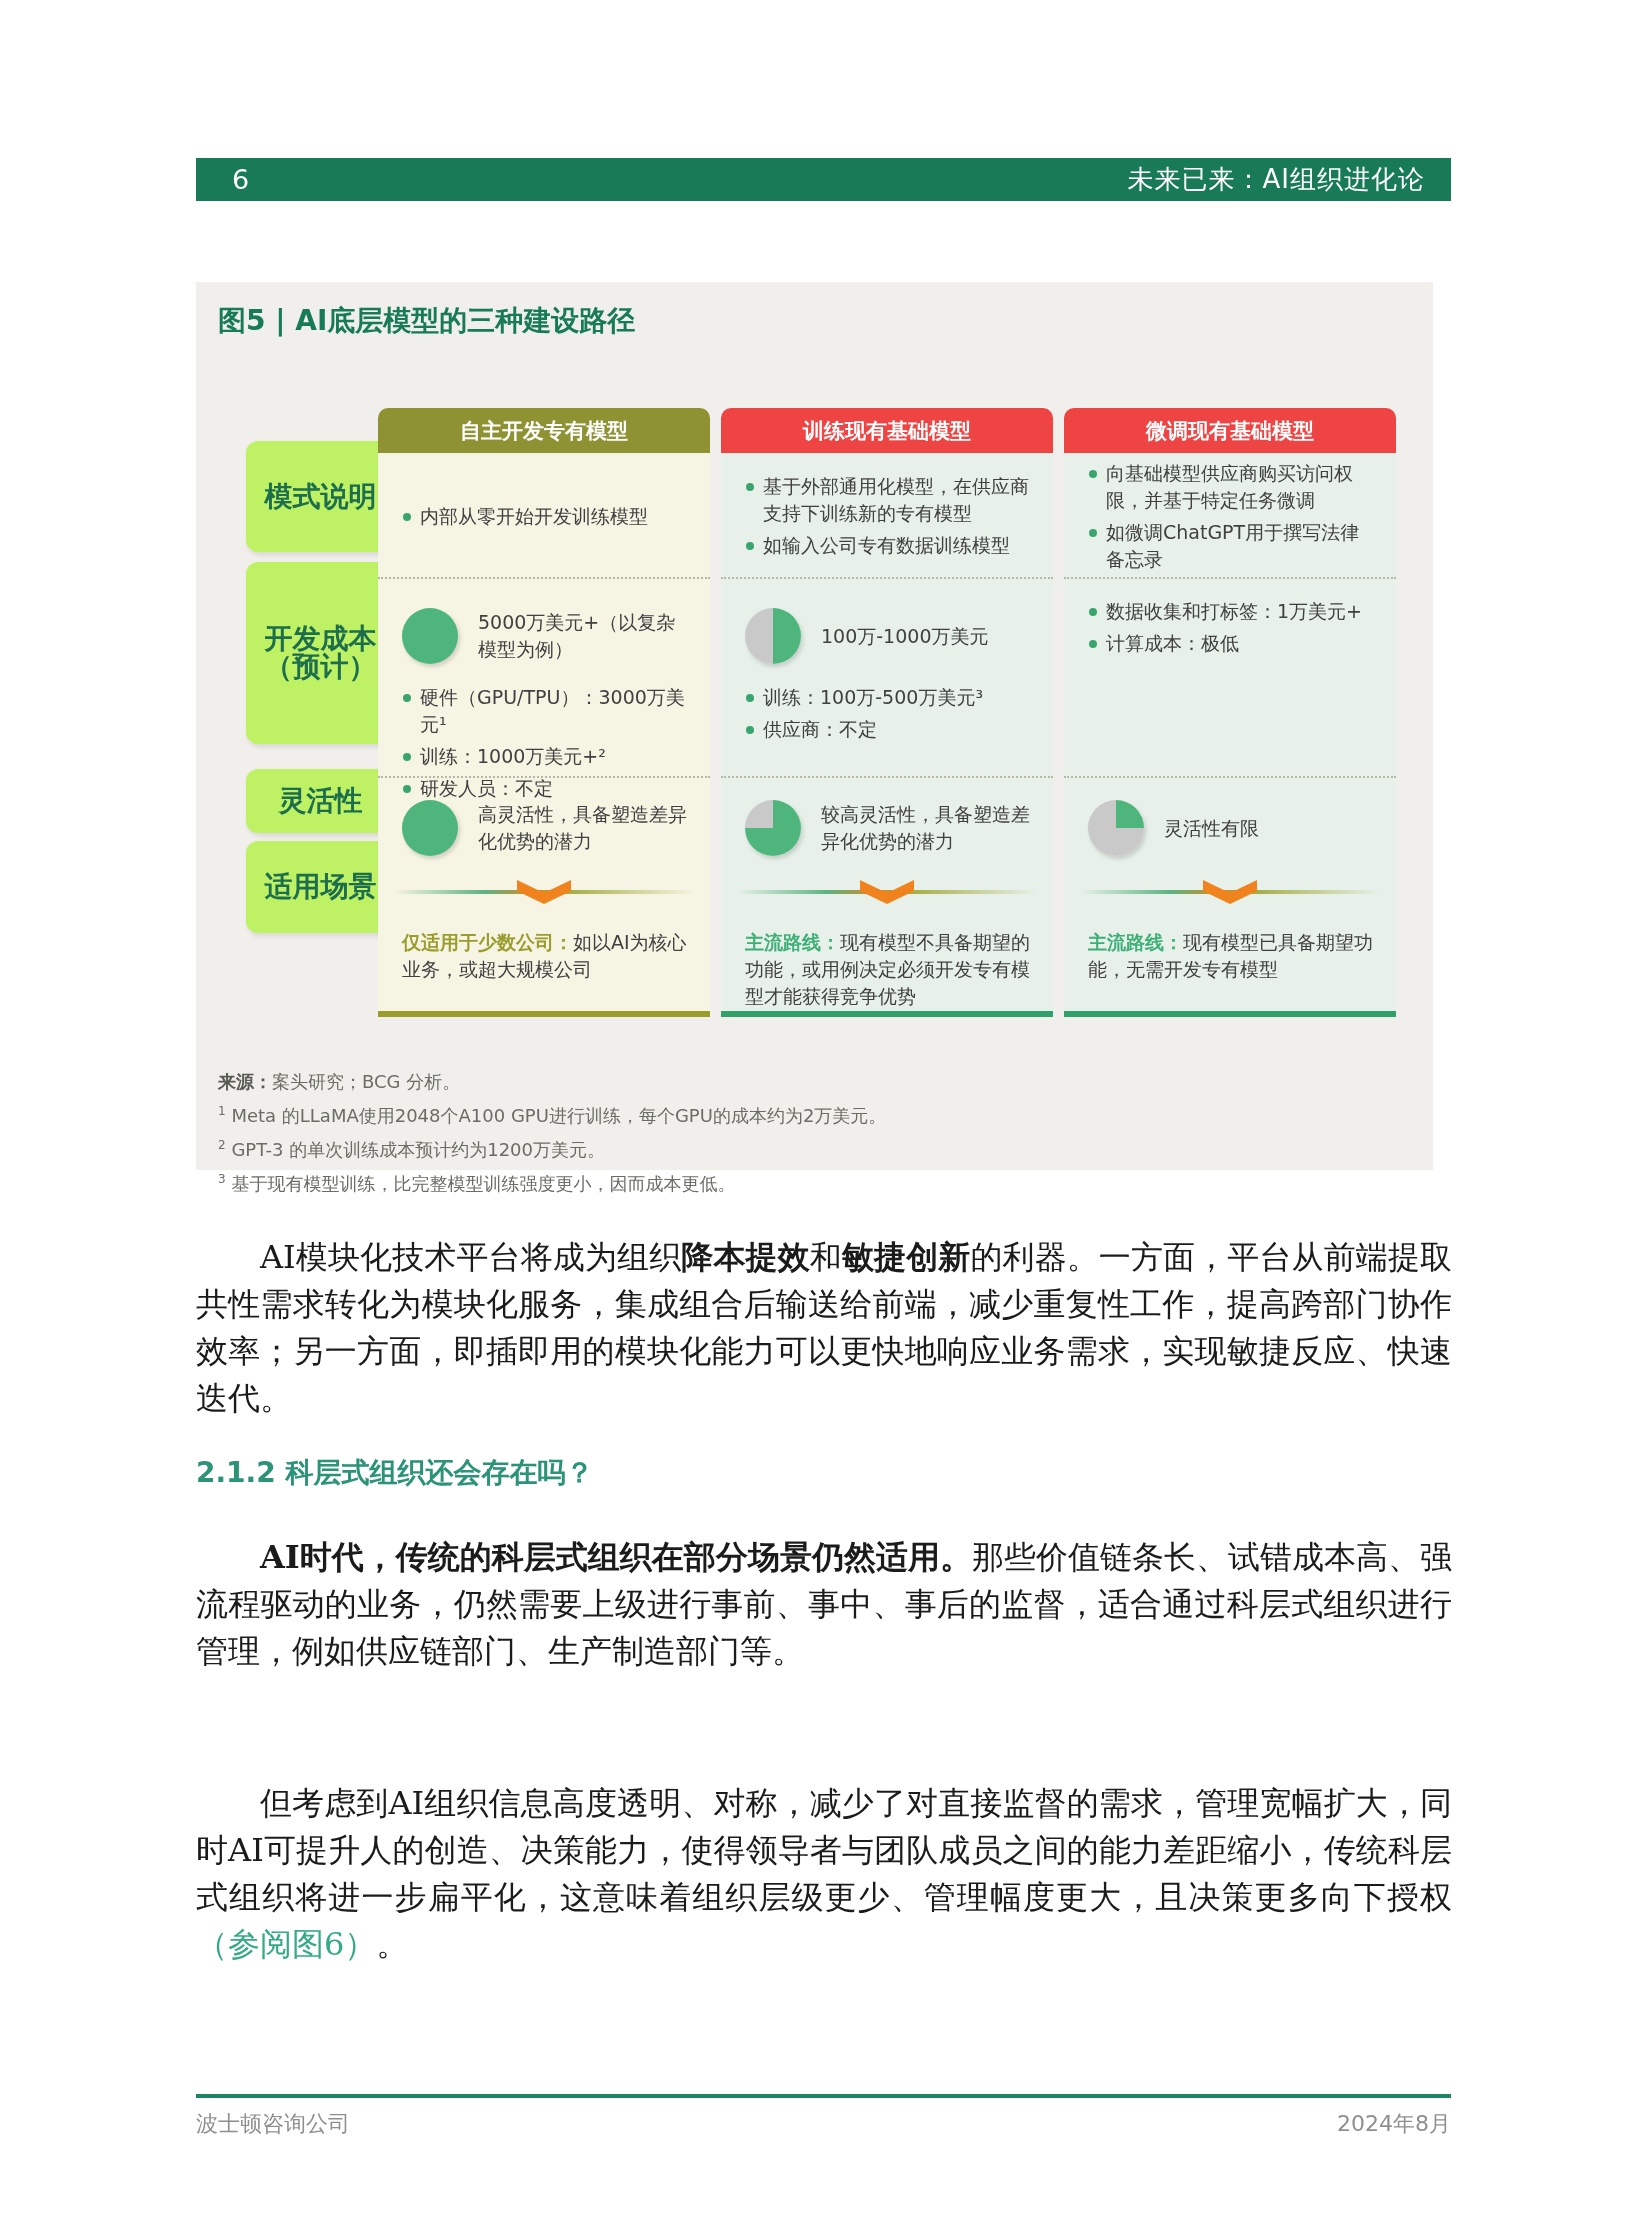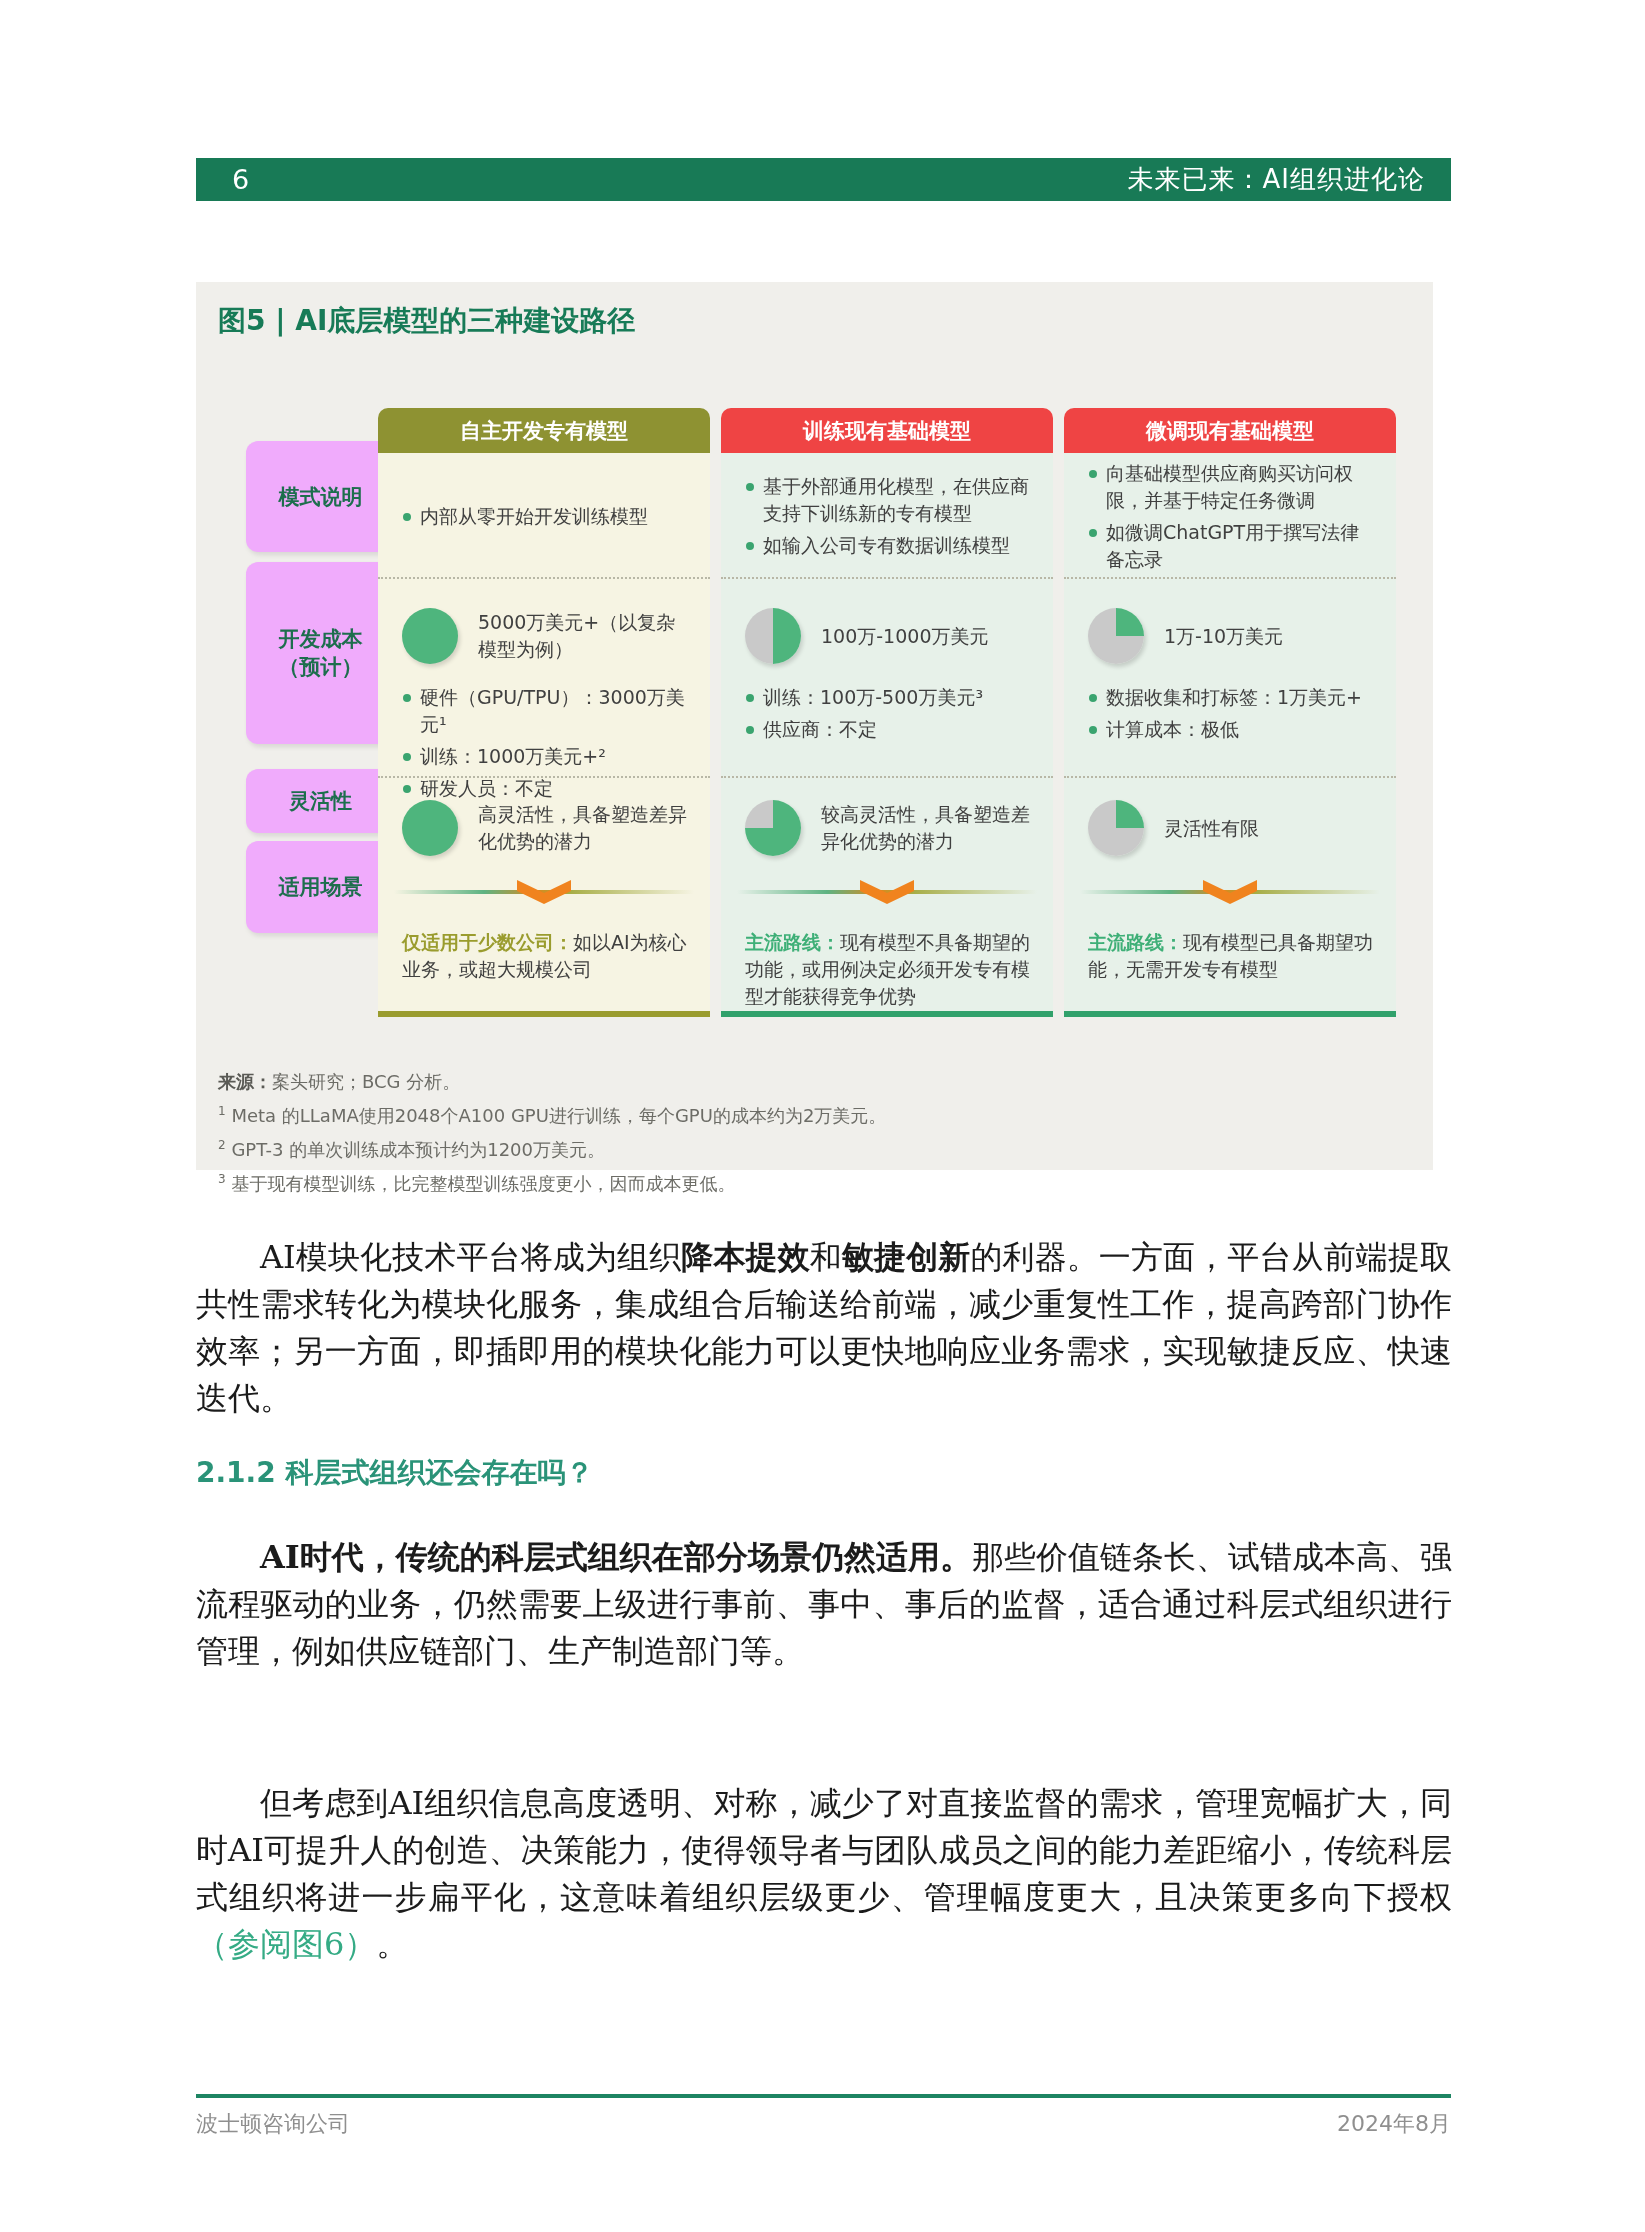--- a/index.html
+++ b/index.html
@@ -15,23 +15,23 @@
   .header-bar .doc-title{letter-spacing:1px;}
 
   
   .figure-panel{position:absolute;left:196px;top:282px;width:1237px;height:888px;background:#f0efeb;
                 box-sizing:border-box;padding:20px 0 0 0;}
   .fig-title{margin:0 0 0 22px;font-size:28px;font-weight:bold;color:#177b57;}
 
   .fig-table{display:flex;margin-top:46px;align-items:flex-start;}
   .label-col{flex:none;width:149px;margin-left:50px;margin-right:-17px;box-sizing:border-box;
              padding-top:55px;position:relative;z-index:0;}
-  .row-label{background:#f0abfc;border-radius:12px;box-shadow:2px 3px 5px rgba(0,0,0,0.10);
+  .row-label{background:#bef264;border-radius:12px;box-shadow:2px 3px 5px rgba(0,0,0,0.10);
              display:flex;align-items:center;justify-content:center;text-align:center;
-             color:#1d6e4d;font-weight:bold;font-size:21px;line-height:28px;padding:0 14px;box-sizing:border-box;}
+             color:#1d6e4d;font-weight:bold;font-size:28px;line-height:28px;padding:0 14px;box-sizing:border-box;}
   .row-label.l1{height:111px;}
   .row-label.l2{height:182px;margin-top:10px;}
   .row-label.l3{height:64px;margin-top:25px;}
   .row-label.l4{height:92px;margin-top:8px;}
 
   .col{flex:none;width:332px;position:relative;z-index:1;box-sizing:border-box;margin-top:22px;}
   .col + .col{margin-left:11px;}
   .col .tab{height:45px;display:flex;align-items:center;justify-content:center;
             color:#ffffff;font-weight:bold;font-size:21px;border-radius:10px 10px 0 0;}
   .col-olive .tab{background:#8e9232;}
@@ -187,24 +187,20 @@
       <div class="col col-green">
         <div class="tab">微调现有基础模型</div>
         <div class="cells">
           <div class="cell cell-mode">
             <ul class="bullets">
               <li>向基础模型供应商购买访问权限，并基于特定任务微调</li>
               <li>如微调ChatGPT用于撰写法律备忘录</li>
             </ul>
           </div>
           <div class="cell cell-cost">
-            <div class="pie-row">
-              <span class="pie" style="background: conic-gradient(rgb(78, 181, 125) 0deg, rgb(78, 181, 125) 25%, rgb(201, 201, 201) 25%, rgb(201, 201, 201) 100%);"></span>
-              <span>1万-10万美元</span>
-            </div>
             <ul class="bullets">
               <li>数据收集和打标签：1万美元+</li>
               <li>计算成本：极低</li>
             </ul>
           </div>
           <div class="cell cell-flex">
             <div class="pie-row">
               <span class="pie" style="background: conic-gradient(rgb(78, 181, 125) 0deg, rgb(78, 181, 125) 25%, rgb(201, 201, 201) 25%, rgb(201, 201, 201) 100%);"></span>
               <span>灵活性有限</span>
             </div>

